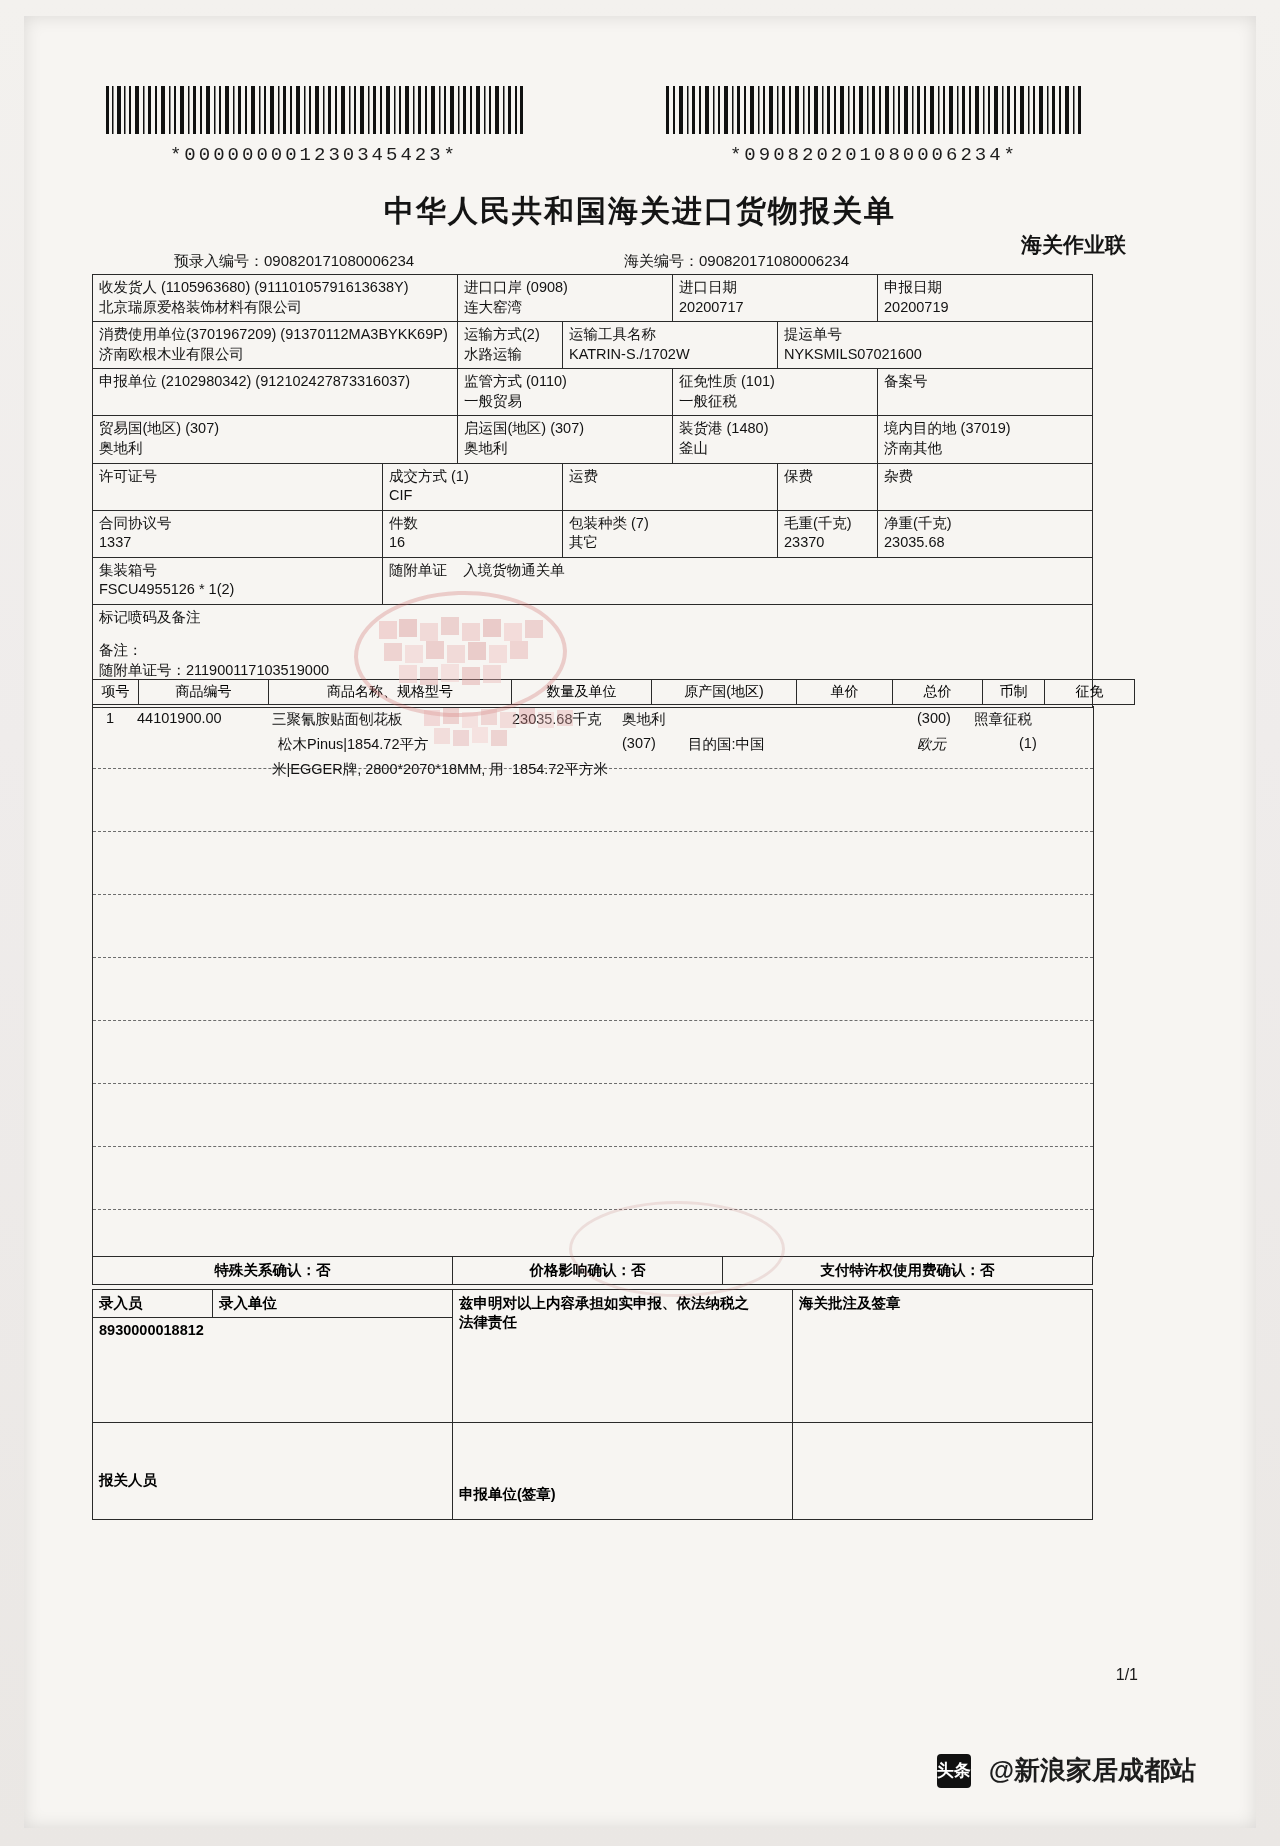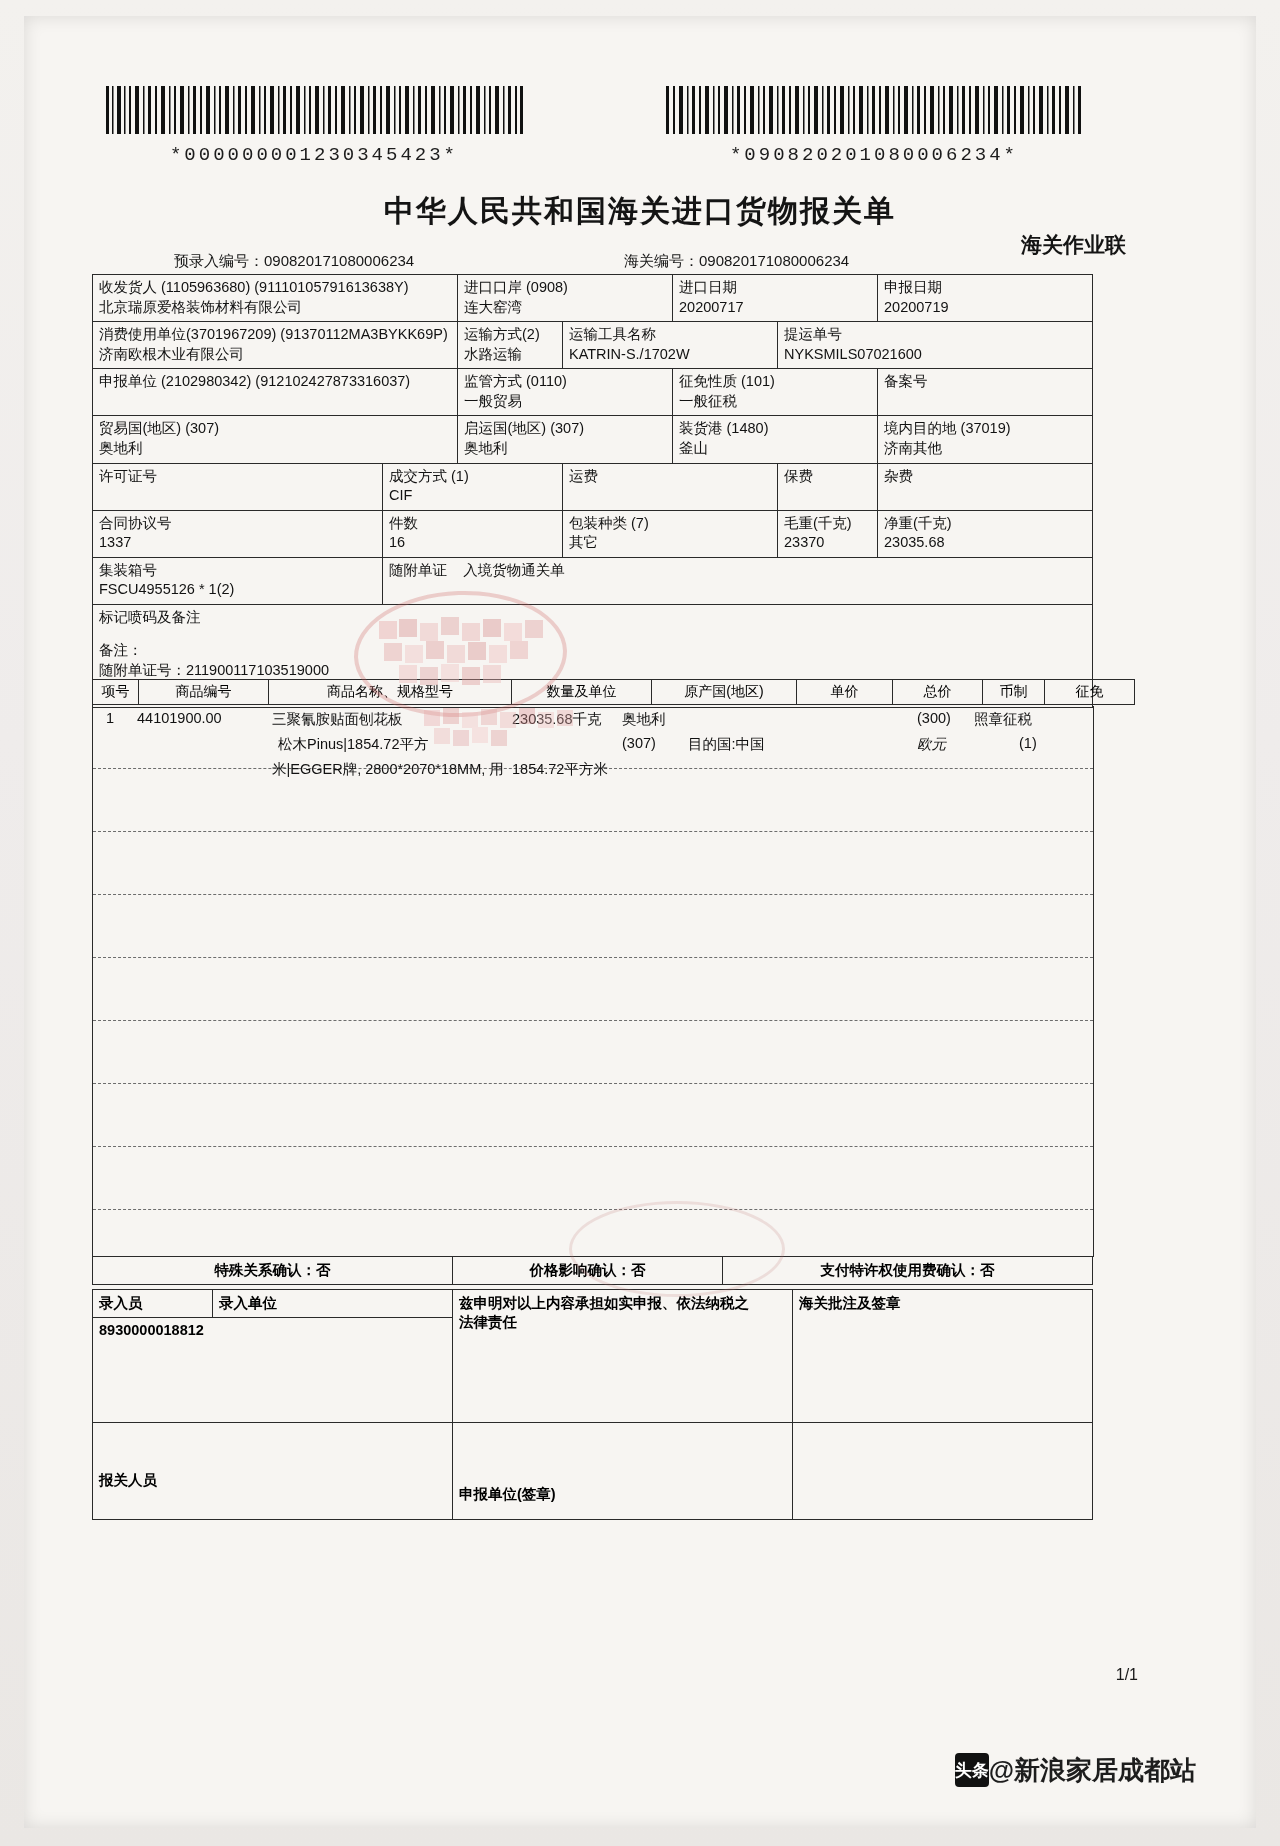--- a/index.html
+++ b/index.html
@@ -87,21 +87,21 @@
     pointer-events:none;
   }
   .stamp1{left:330px;top:575px;width:205px;height:118px;border-width:4px;
     border-color:rgba(205,95,95,.5);transform:rotate(-2deg);}
   .stamp-mosaic{
     position:absolute;pointer-events:none;opacity:.75;
   }
   .stamp2{left:545px;top:1185px;width:210px;height:90px;border:3px solid rgba(190,120,120,.35);border-radius:50%;}
 
   .watermark{
-    position:absolute;right:60px;bottom:40px;display:flex;gap:0;
+    position:absolute;right:60px;bottom:40px;display:flex;align-items:center;gap:18px;
     font-size:26px;color:#1d1d1d;font-weight:bold;
   }
   .wm-logo{
     width:34px;height:34px;background:#111;color:#fff;border-radius:4px;
     display:flex;align-items:center;justify-content:center;font-size:17px;font-weight:bold;
   }
   .sig-slot{height:96px;}
 </style>
 </head>
 <body>

